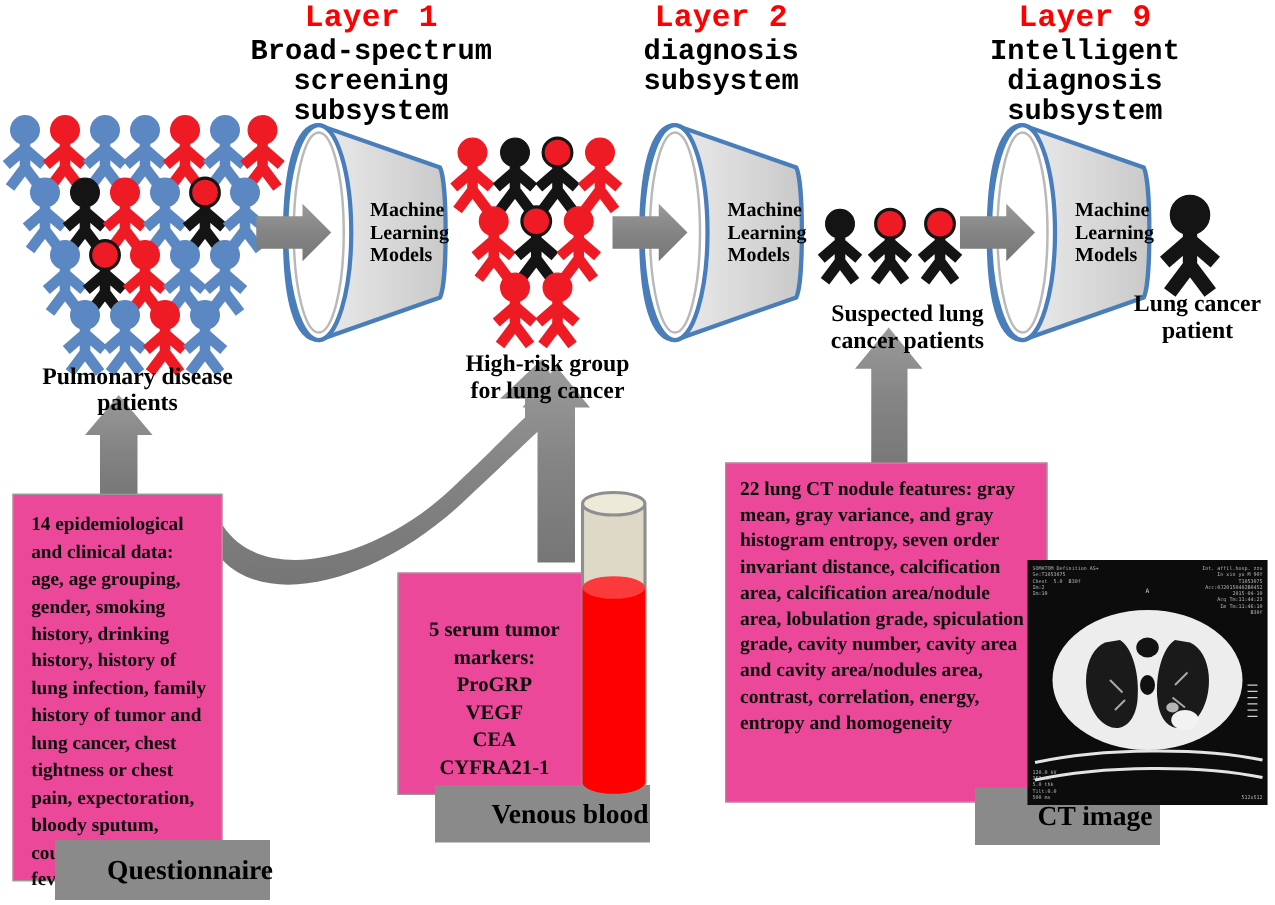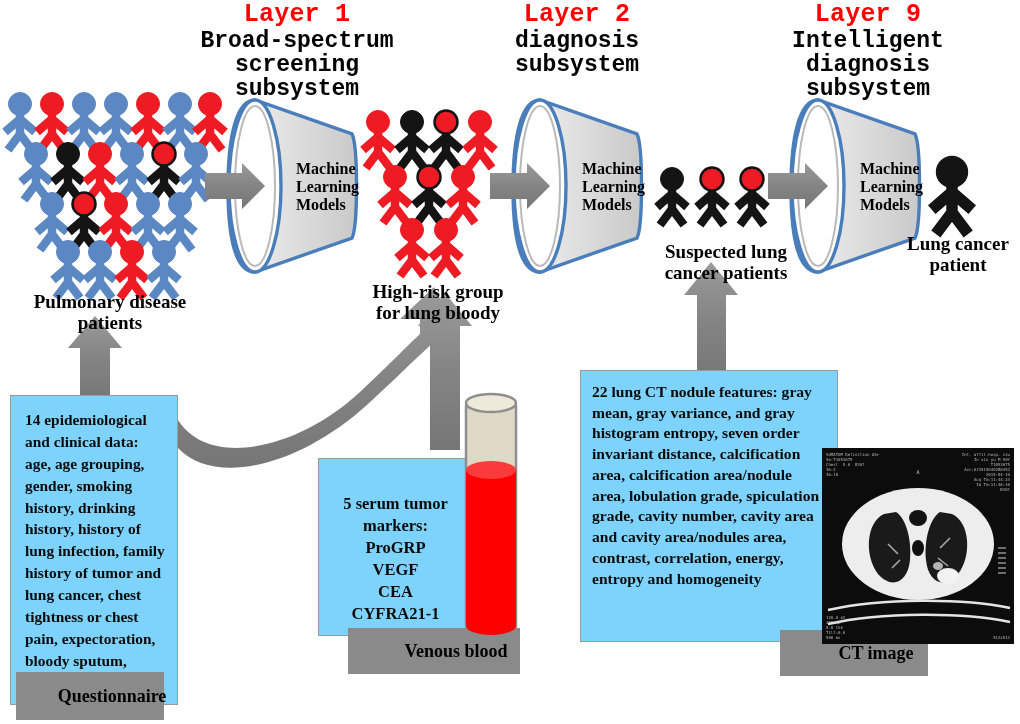--- a/index.html
+++ b/index.html
@@ -6,26 +6,26 @@
   body{width:1020px;height:724px;position:relative;overflow:hidden;
        font-family:"Liberation Serif",serif;color:#000;}
   .stage{position:absolute;left:0;top:0;width:1020px;height:724px;}
 
   
   .layer-head{position:absolute;text-align:center;line-height:1.06;font-family:Liberation Mono, monospace;}
   .layer-tag{color:#ff0000;font-weight:bold;font-size:25px;letter-spacing:.2px;}
   .layer-title{color:#000;font-weight:bold;font-size:23px;}
 
   
-  .infobox{position:absolute;background:#7dd3fc;border:1px solid #9a9a9a;
+  .infobox{position:absolute;background:#ec4899;border:1px solid #9a9a9a;
            box-sizing:border-box;font-weight:bold;color:#0b0b0b;}
   .infobox .txt{display:block;}
   .tagbox{position:absolute;background:#8a8a8a;color:#000;font-weight:bold;
           display:flex;align-items:center;justify-content:center;
-          font-size:18px;box-sizing:border-box;padding-left:44px;}
+          font-size:22px;box-sizing:border-box;padding-left:44px;}
 
   
   .caption{position:absolute;text-align:center;font-weight:bold;
            font-size:19px;line-height:1.1;color:#000;}
 
   
   svg.overlay{position:absolute;left:0;top:0;width:1020px;height:724px;
               pointer-events:none;}
 
   
@@ -274,38 +274,38 @@
     <div>Models</div>
   </div>
 
   <div class="caption" style="left:10px;top:292px;width:200px;font-family:Liberation Serif, serif;">
     <div>Pulmonary disease</div>
     <div>patients</div>
   </div>
 
   <div class="caption" style="left:352px;top:282px;width:172px;">
     <div>High-risk group</div>
-    <div>for lung bloody</div>
+    <div>for lung cancer</div>
   </div>
 
   <div class="caption" style="left:638px;top:242px;width:176px;">
     <div>Suspected lung</div>
     <div>cancer patients</div>
   </div>
 
   <div class="caption" style="left:896px;top:234px;width:124px;">
     <div>Lung cancer</div>
     <div>patient</div>
   </div>
 
   <div class="infobox" style="left:10px;top:395px;width:168px;height:310px;padding:13px 10px 10px 14px;
               font-size:15.4px;line-height:1.42;">
     <span class="txt">14 epidemiological and clinical data: age, age grouping, gender, smoking history, drinking history, history of lung infection, family history of tumor and lung cancer, chest tightness or chest pain, expectoration, bloody sputum, cough, hemoptysis, fever or sweating</span>
   </div>
-  <div class="tagbox" style="left:16px;top:672px;width:148px;height:48px;justify-content:center;">
+  <div class="tagbox" style="left:44px;top:672px;width:172px;height:48px;justify-content:center;">
     <span>Questionnaire</span>
   </div>
 
   <div class="infobox" style="left:318px;top:458px;width:155px;height:178px;padding:12px 8px;
               font-size:16.5px;line-height:1.33;text-align:center;white-space:pre-line;">
     <span class="txt">5 serum tumor markers:
 ProGRP
 VEGF
 CEA
 CYFRA21-1

